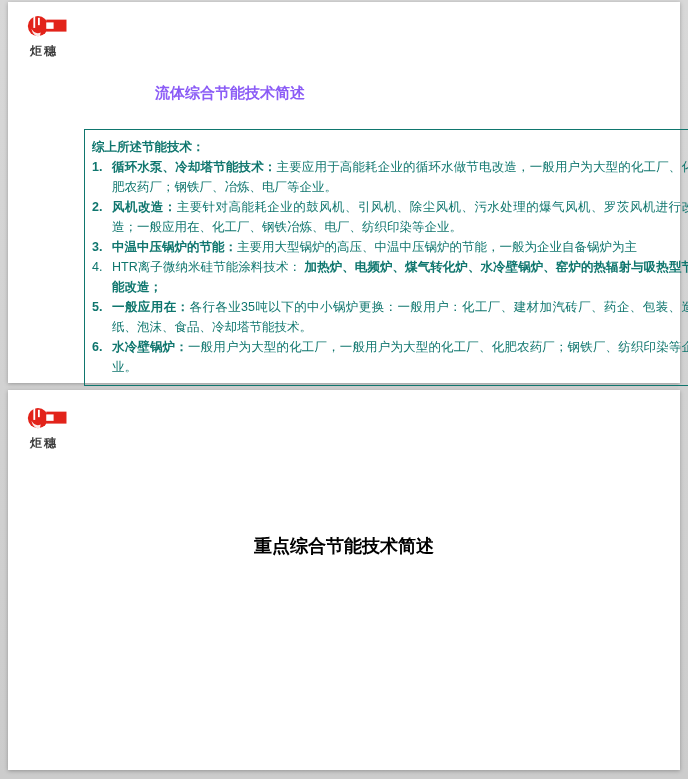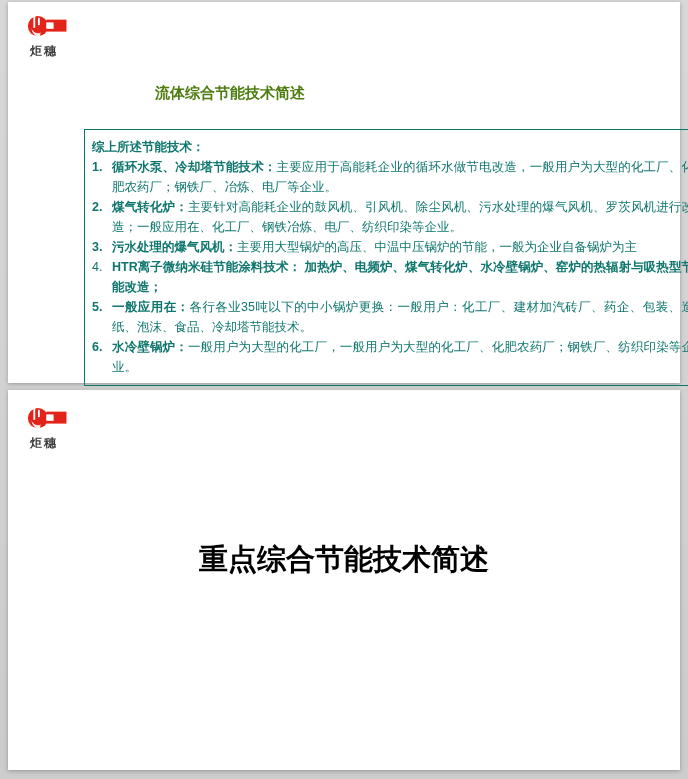--- a/index.html
+++ b/index.html
@@ -26,47 +26,47 @@
   .logo svg { display:block; width:46px; height:30px; }
   .logo-text {
     font-size:12px; font-weight:bold; color:#3a3a3a;
     letter-spacing:2px; margin-top:1px; margin-left:4px;
     white-space:nowrap;
   }
 
   
   .s1-title {
     position:absolute; left:147px; top:82px;
-    font-size:15px; font-weight:bold; color:#4d7c0f;
+    font-size:15px; font-weight:bold; color:#8b5cf6;
   }
   .content-box {
     position:absolute; left:76px; top:127px; width:620px;
     border:1px solid #0f766e;
     padding:7px 9px 8px 7px;
     color:#0f766e;
   }
   .box-header { font-weight:bold; font-size:12.5px; line-height:20px; }
   .item {
     position:relative;
     padding-left:20px;
     font-size:12.5px; line-height:20px;
     text-align:justify;
   }
   .item .num { position:absolute; left:0; top:0; font-weight:bold; }
   .item.num-normal .num { font-weight:normal; }
   .item .lead { font-weight:bold; }
-  .item.lead-normal .lead { font-weight:bold; }
+  .item.lead-normal .lead { font-weight:normal; }
   .item .rest { font-weight:normal; }
   .item.rest-bold .rest { font-weight:bold; }
 
   
   .s2-title {
-    position:absolute; left:0; top:150px; width:100%;
+    position:absolute; left:0; top:144px; width:100%;
     text-align:center;
-    font-size:29px; font-weight:bold; color:#000;
+    font-size:18px; font-weight:bold; color:#000;
   }
 </style>
 </head>
 <body>
 
 <div class="page">
 
   <div class="slide slide-1">
 
     <div class="logo">
@@ -88,26 +88,26 @@
     <div class="content-box">
       <div class="box-header">综上所述节能技术：</div>
 
       <div class="item">
         <span class="num">1.</span>
         <span class="lead">循环水泵、冷却塔节能技术：</span><span class="rest">主要应用于高能耗企业的循环水做节电改造，一般用户为大型的化工厂、化肥农药厂；钢铁厂、冶炼、电厂等企业。</span>
       </div>
 
       <div class="item">
         <span class="num">2.</span>
-        <span class="lead">煤气转化炉：</span><span class="rest">主要针对高能耗企业的鼓风机、引风机、除尘风机、污水处理的爆气风机、罗茨风机进行改造；一般应用在、化工厂、钢铁冶炼、电厂、纺织印染等企业。</span>
+        <span class="lead">风机改造：</span><span class="rest">主要针对高能耗企业的鼓风机、引风机、除尘风机、污水处理的爆气风机、罗茨风机进行改造；一般应用在、化工厂、钢铁冶炼、电厂、纺织印染等企业。</span>
       </div>
 
       <div class="item">
         <span class="num">3.</span>
-        <span class="lead">污水处理的爆气风机：</span><span class="rest">主要用大型锅炉的高压、中温中压锅炉的节能，一般为企业自备锅炉为主</span>
+        <span class="lead">中温中压锅炉的节能：</span><span class="rest">主要用大型锅炉的高压、中温中压锅炉的节能，一般为企业自备锅炉为主</span>
       </div>
 
       <div class="item lead-normal rest-bold num-normal">
         <span class="num">4.</span>
         <span class="lead">HTR离子微纳米硅节能涂料技术： </span><span class="rest">加热炉、电频炉、煤气转化炉、水冷壁锅炉、窑炉的热辐射与吸热型节能改造；</span>
       </div>
 
       <div class="item">
         <span class="num">5.</span>
         <span class="lead">一般应用在：</span><span class="rest">各行各业35吨以下的中小锅炉更换：一般用户：化工厂、建材加汽砖厂、药企、包装、造纸、泡沫、食品、冷却塔节能技术。</span>

